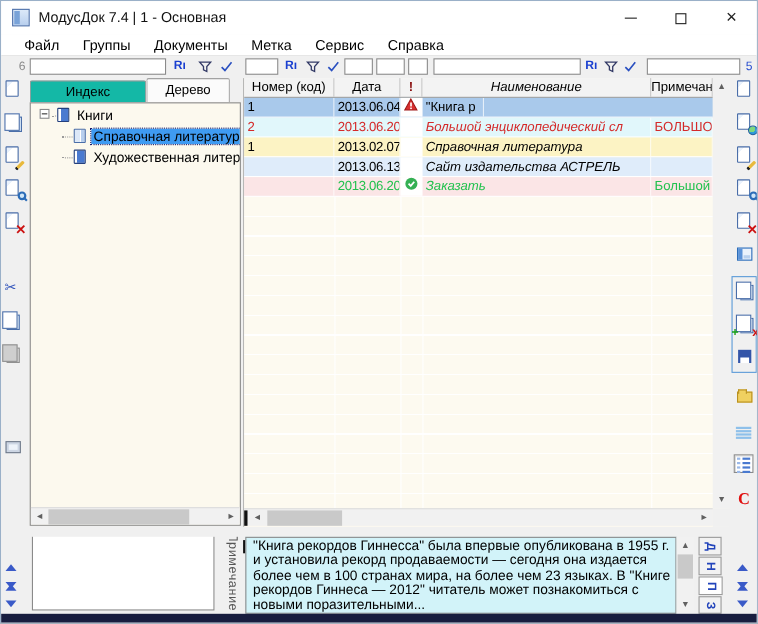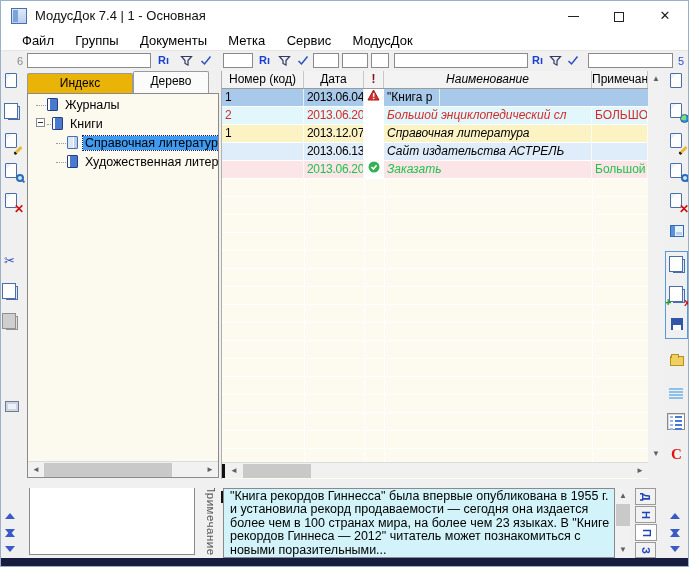--- a/index.html
+++ b/index.html
@@ -71,21 +71,21 @@
   .grpframe { position:absolute; left:1px; width:23px; border:1px solid #5a9ad8; }
 
   .mv { position:absolute; left:4px; width:13px; height:12px; }
   .mv .bar { height:2px; background:#1a2a88; }
   .mv .tri-up { width:0; height:0; margin:1px auto 0; border-left:5px solid transparent; border-right:5px solid transparent; border-bottom:6px solid #3a5ac8; }
   .mv .tri-dn { width:0; height:0; margin:1px auto 0; border-left:5px solid transparent; border-right:5px solid transparent; border-top:6px solid #3a5ac8; }
 
   
   .sidepanel { position:absolute; left:22px; top:70px; width:198px; height:408px; }
   .tabbar { position:absolute; left:4px; top:0; width:192px; height:22px; }
-  .tab { position:absolute; top:2px; height:20px; background:#eab308; border:1px solid #9a9a9a; border-bottom:none;
+  .tab { position:absolute; top:2px; height:20px; background:#14b8a6; border:1px solid #9a9a9a; border-bottom:none;
          text-align:center; font-size:12px; line-height:19px; border-radius:2px 2px 0 0; }
   .tab.active { top:0; height:22px; background:#fbfbfb; font-size:12px; }
   .treebox { position:absolute; left:4px; top:22px; width:192px; height:385px; background:#fcf9ee;
              border:1px solid #8a8a8a; overflow:hidden; }
   .tree { position:absolute; left:0; top:2px; width:100%; }
   .titem { position:relative; height:19px; line-height:19px; white-space:nowrap; overflow:hidden; font-size:12.5px; }
   .titem .conn { display:inline-block; width:10px; border-top:1px dotted #9a9a9a; vertical-align:middle; margin-right:1px; }
   .book { display:inline-block; width:11px; height:13px; vertical-align:-2px; margin-right:5px;
           background:linear-gradient(90deg,#fff 0 2px,#4a7ad0 2px 9px,#2a4a9a 9px); border:1px solid #24407e; border-radius:1px; }
   .book.open { background:linear-gradient(90deg,#dce8f8 0 5px,#fff 5px 6px,#b8cfee 6px); border-color:#4a6ea9; }
@@ -158,21 +158,21 @@
     <span class="winbtn btn-max"><span class="glyph-max"></span></span>
     <span class="winbtn btn-close">✕</span>
   </div>
 
   <div class="menubar">
     <span>Файл</span>
     <span>Группы</span>
     <span>Документы</span>
     <span>Метка</span>
     <span>Сервис</span>
-    <span>МодусДок</span>
+    <span>Справка</span>
   </div>
 
   <div class="filterbar">
     <span class="fb-cnt" style="left:16px;color:#8a8a8a;">6</span>
     <input class="fb" style="left: 26px; width: 124px;">
     <span class="sortlbl" style="left:157px;">Rı</span>
     <span class="fico" style="left:179px;"><svg width="13" height="12">
           <path d="M1.5 1.5 H11.5 L8 5.5 V10 L5 8.5 V5.5 Z" fill="none" stroke="#333a66" stroke-width="1.2"></path>
         </svg></span>
     <span class="fico" style="left:199px;"><svg width="12" height="11">
@@ -297,21 +297,20 @@
     <span class="mv" style="top:481px;left:6px;"><span class="tri-dn"></span><span class="bar"></span></span>
   </div>
 
   <div class="sidepanel">
     <div class="tabbar">
       <span class="tab" style="left:0;width:106px;">Индекс</span>
       <span class="tab active" style="left:106px;width:76px;">Дерево</span>
     </div>
     <div class="treebox">
       <div class="tree">
-        <div class="titem ind1"><span class="conn"></span><span class="book"></span><span class="lbl">Журналы</span></div>
         <div class="titem ind1"><span class="expander"></span><span class="conn" style="width:4px;"></span><span class="book"></span><span class="lbl">Книги</span></div>
         <div class="titem ind2 sel"><span class="conn"></span><span class="book open"></span><span class="lbl">Справочная литература</span></div>
         <div class="titem ind2"><span class="conn"></span><span class="book"></span><span class="lbl">Художественная литература</span></div>
       </div>
       <div class="hscroll" style="left:0;bottom:0;width:190px;">
         <span class="sarrow" style="left:0;">◄</span>
         <span class="sthumb" style="left:16px;top:1px;width:128px;height:14px;"></span>
         <span class="sarrow" style="right:0;">►</span>
       </div>
     </div>
@@ -349,21 +348,21 @@
       <span class="td c-date">2013.06.20</span>
       <span class="td c-flag">
         
         
       </span>
       <span class="td c-name">Большой энциклопедический сл</span>
       <span class="td c-note">БОЛЬШО</span>
     </div>
     <div class="trow" style="top: 54px; background: rgb(252, 243, 196); color: rgb(0, 0, 0);">
       <span class="td c-num">1</span>
-      <span class="td c-date">2013.12.07</span>
+      <span class="td c-date">2013.02.07</span>
       <span class="td c-flag">
         
         
       </span>
       <span class="td c-name">Справочная литература</span>
       <span class="td c-note"></span>
     </div>
     <div class="trow" style="top: 72px; background: rgb(223, 236, 250); color: rgb(0, 0, 0);">
       <span class="td c-num"></span>
       <span class="td c-date">2013.06.13</span>

